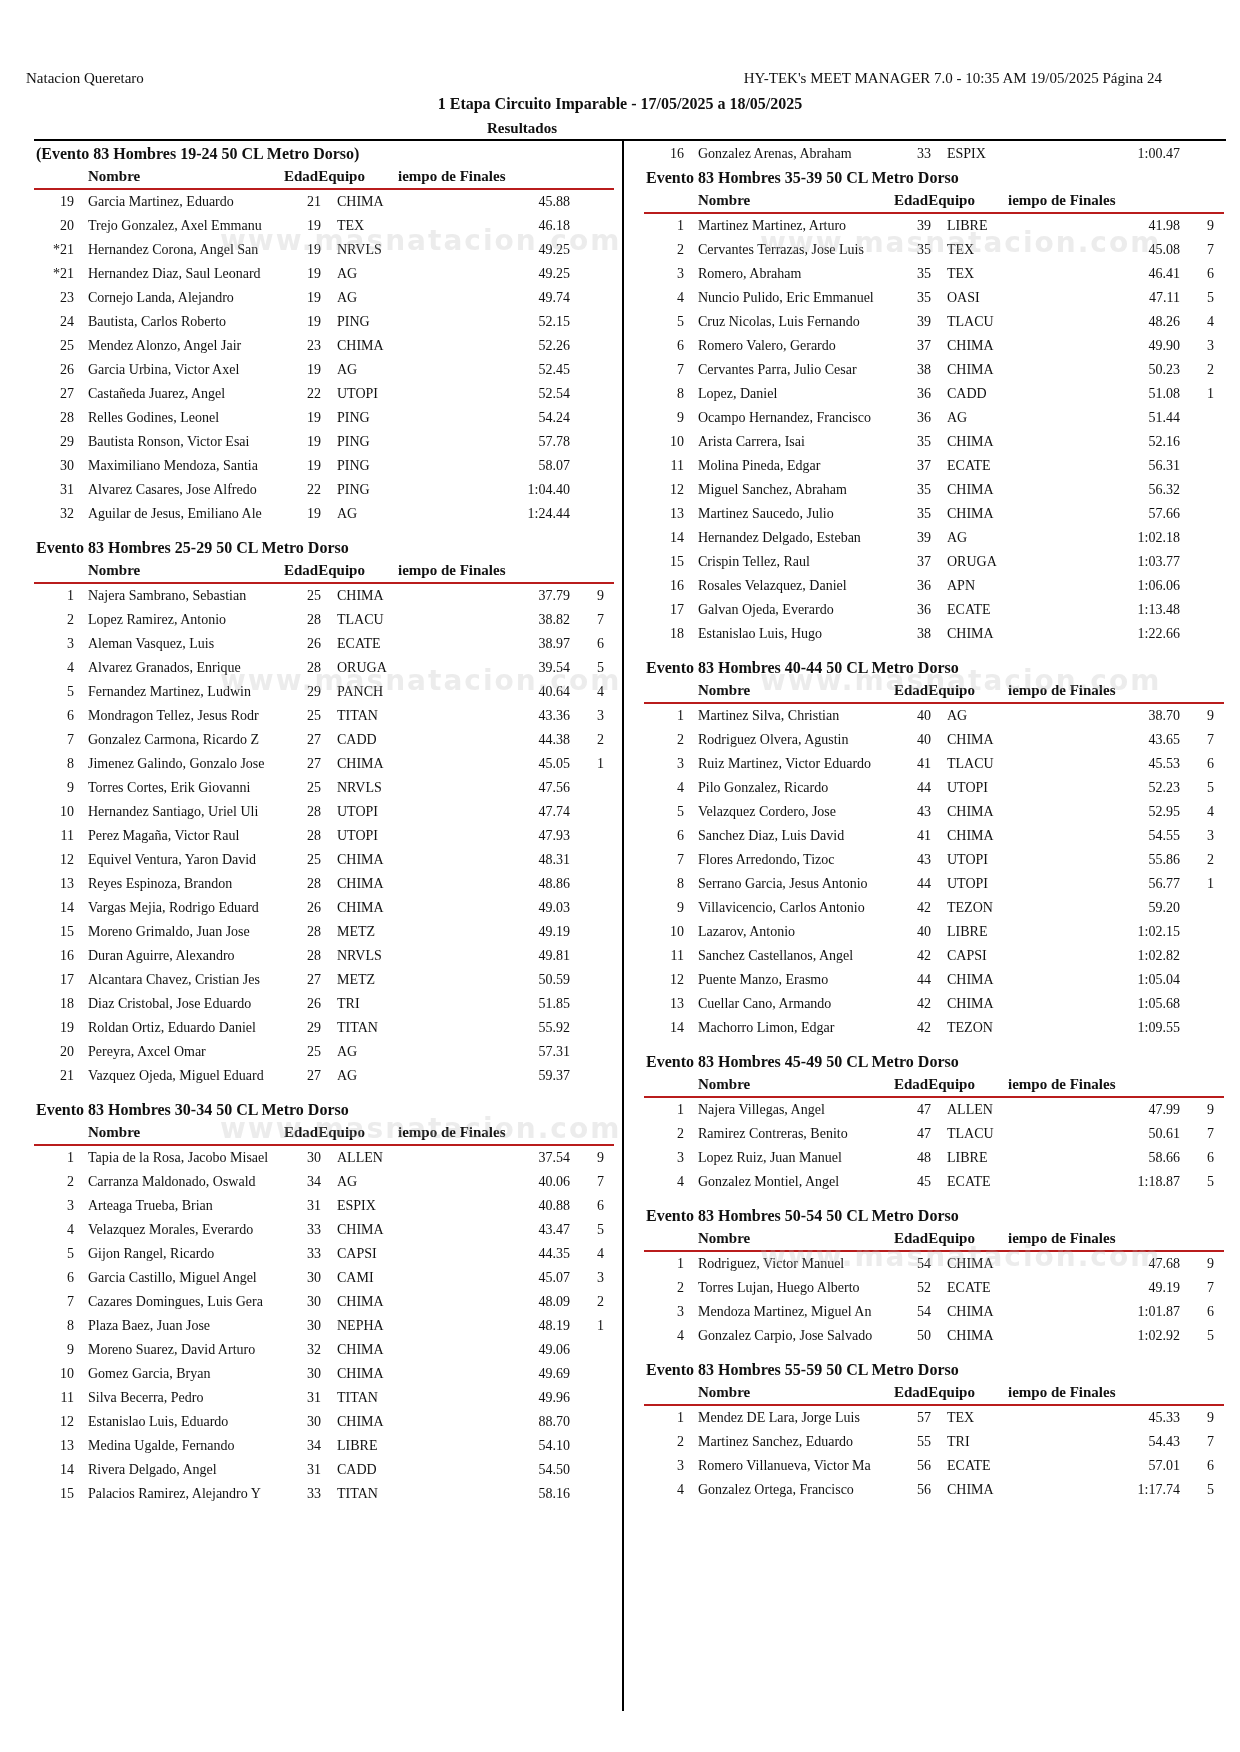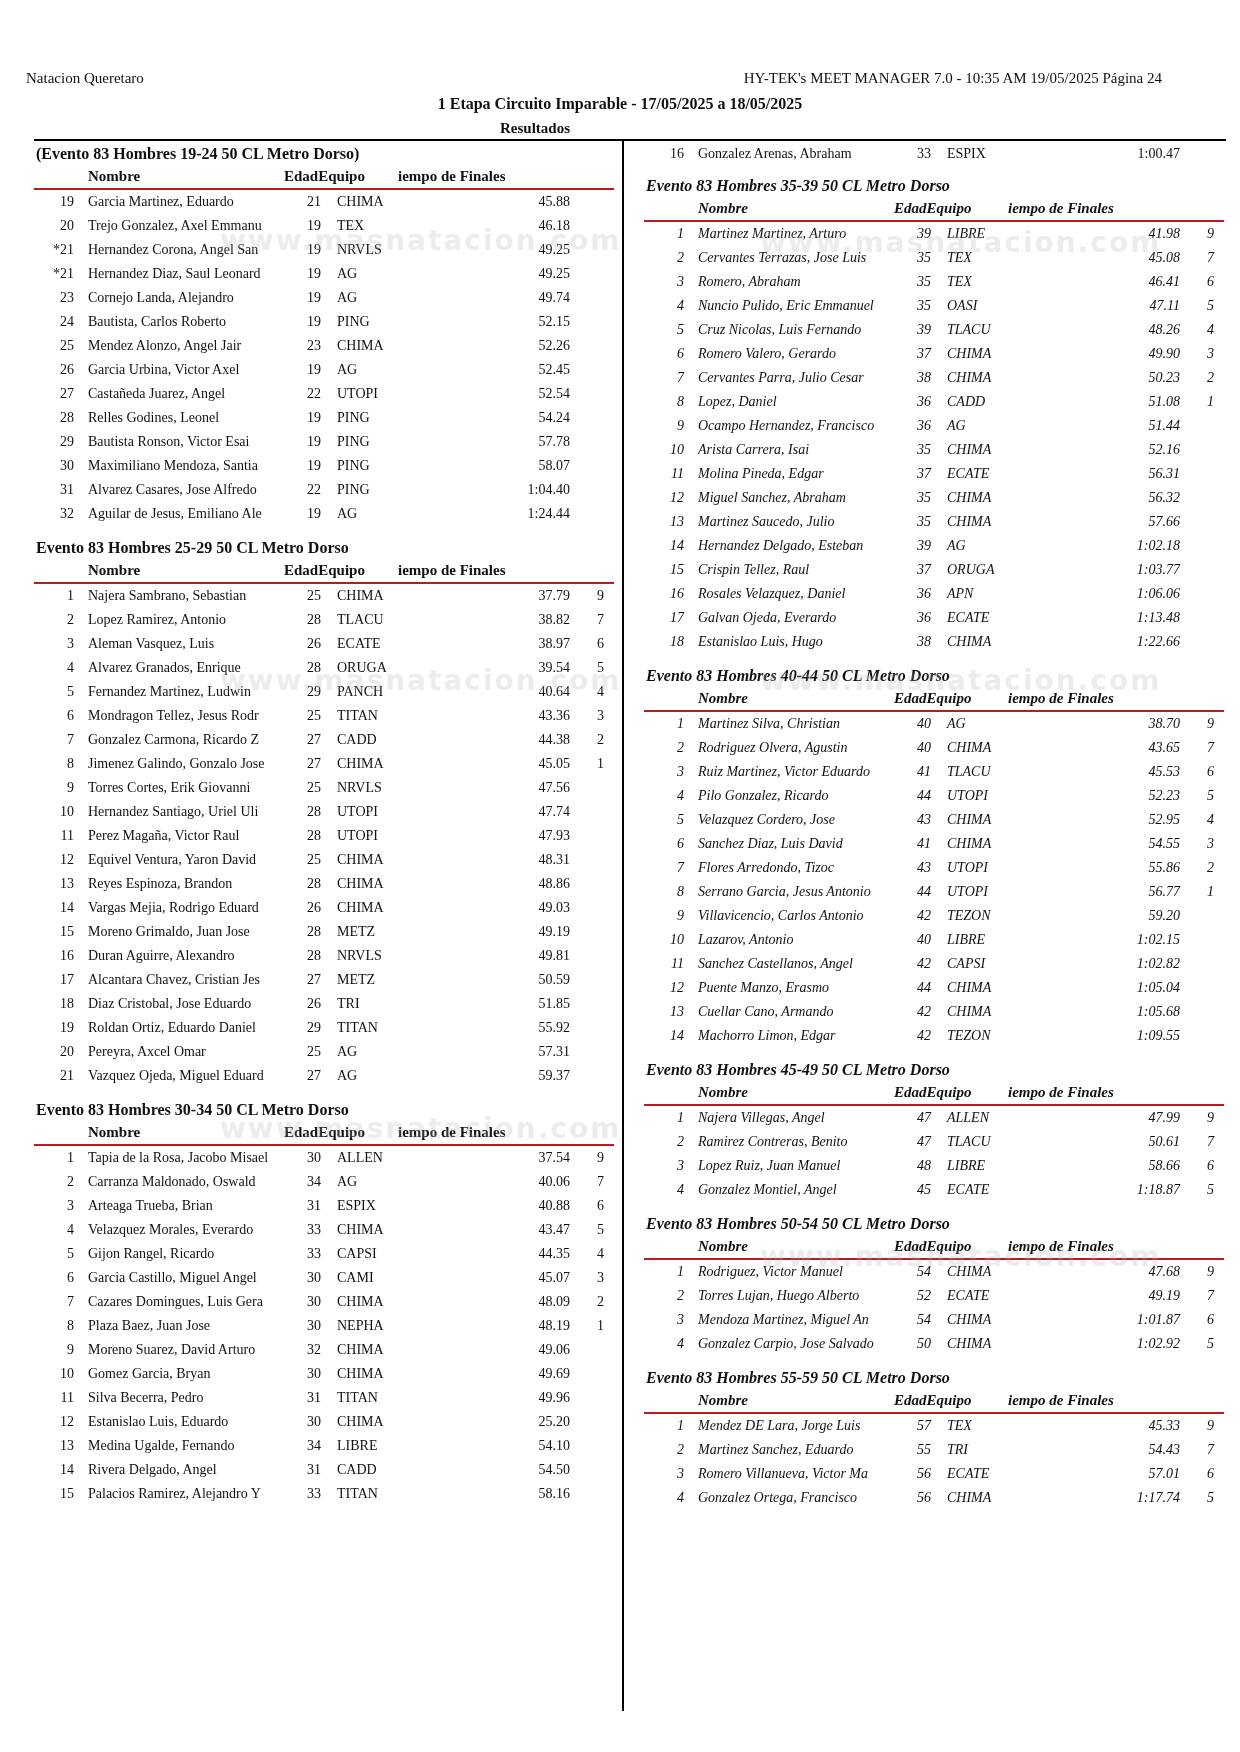--- a/index.html
+++ b/index.html
@@ -1,21 +1,21 @@
 <!DOCTYPE html>
 <html><head>
 <meta charset="utf-8">
 <style>
   html, body { margin: 0; padding: 0; background: #ffffff; }
   body { width: 1240px; height: 1752px; position: relative; overflow: hidden;
          font-family: "Liberation Serif", "DejaVu Serif", serif; color: #111; }
   .hdr-left { position: absolute; left: 26px; top: 70px; font-size: 15px; }
   .hdr-right { position: absolute; right: 78px; top: 70px; font-size: 15px; }
   .hdr-title { position: absolute; left: 0; width: 1240px; top: 95px; text-align: center; font-size: 16px; font-weight: bold; }
-  .hdr-sub { position: absolute; left: 0; width: 1044px; top: 120px; text-align: center; font-size: 15px; font-weight: bold; padding-left: 13px; }
+  .hdr-sub { position: absolute; left: 0; width: 1044px; top: 120px; text-align: center; font-size: 15px; font-weight: bold; }
   .top-rule { position: absolute; left: 34px; top: 139px; width: 1192px; height: 2px; background: #000; }
   .col-divider { position: absolute; left: 622px; top: 139px; width: 2px; height: 1572px; background: #000; }
   .column { position: absolute; top: 142px; width: 580px; }
   .col-left { left: 34px; }
   .col-right { left: 644px; }
   .event { margin-bottom: 10px; }
   .event-title { font-size: 16px; font-weight: bold; height: 24px; line-height: 24px; padding-left: 2px; }
   .table-head { position: relative; height: 22px; border-bottom: 2px solid #b91c1c; font-size: 15px; font-weight: bold; }
   .table-head span { position: absolute; top: 2px; }
   .h-nombre { left: 54px; }
@@ -436,21 +436,21 @@
         <span class="c-age">31</span>
         <span class="c-team">TITAN</span>
         <span class="c-time">49.96</span>
         <span class="c-pts"></span>
       </div>
       <div class="row">
         <span class="c-place">12</span>
         <span class="c-name">Estanislao Luis, Eduardo</span>
         <span class="c-age">30</span>
         <span class="c-team">CHIMA</span>
-        <span class="c-time">25.20</span>
+        <span class="c-time">88.70</span>
         <span class="c-pts"></span>
       </div>
       <div class="row">
         <span class="c-place">13</span>
         <span class="c-name">Medina Ugalde, Fernando</span>
         <span class="c-age">34</span>
         <span class="c-team">LIBRE</span>
         <span class="c-time">54.10</span>
         <span class="c-pts"></span>
       </div>
@@ -474,21 +474,21 @@
   </div>
 
 <div class="column col-right">
   <div class="cont-row">
     <span class="c-place">16</span>
     <span class="c-name">Gonzalez Arenas, Abraham</span>
     <span class="c-age">33</span>
     <span class="c-team">ESPIX</span>
     <span class="c-time">1:00.47</span>
   </div>
-  <div id="col-right-events" style="margin-top:8px;font-style:italic;">
+  <div id="col-right-events" style="">
       <div class="event">
         <div class="event-title">Evento 83  Hombres 35-39 50 CL Metro Dorso</div>
       <div class="table-head">
         <span class="h-nombre">Nombre</span>
         <span class="h-edad">EdadEquipo</span>
         <span class="h-tiempo">iempo de Finales</span>
       </div>
         <div class="row">
         <span class="c-place">1</span>
         <span class="c-name">Martinez Martinez, Arturo</span>

